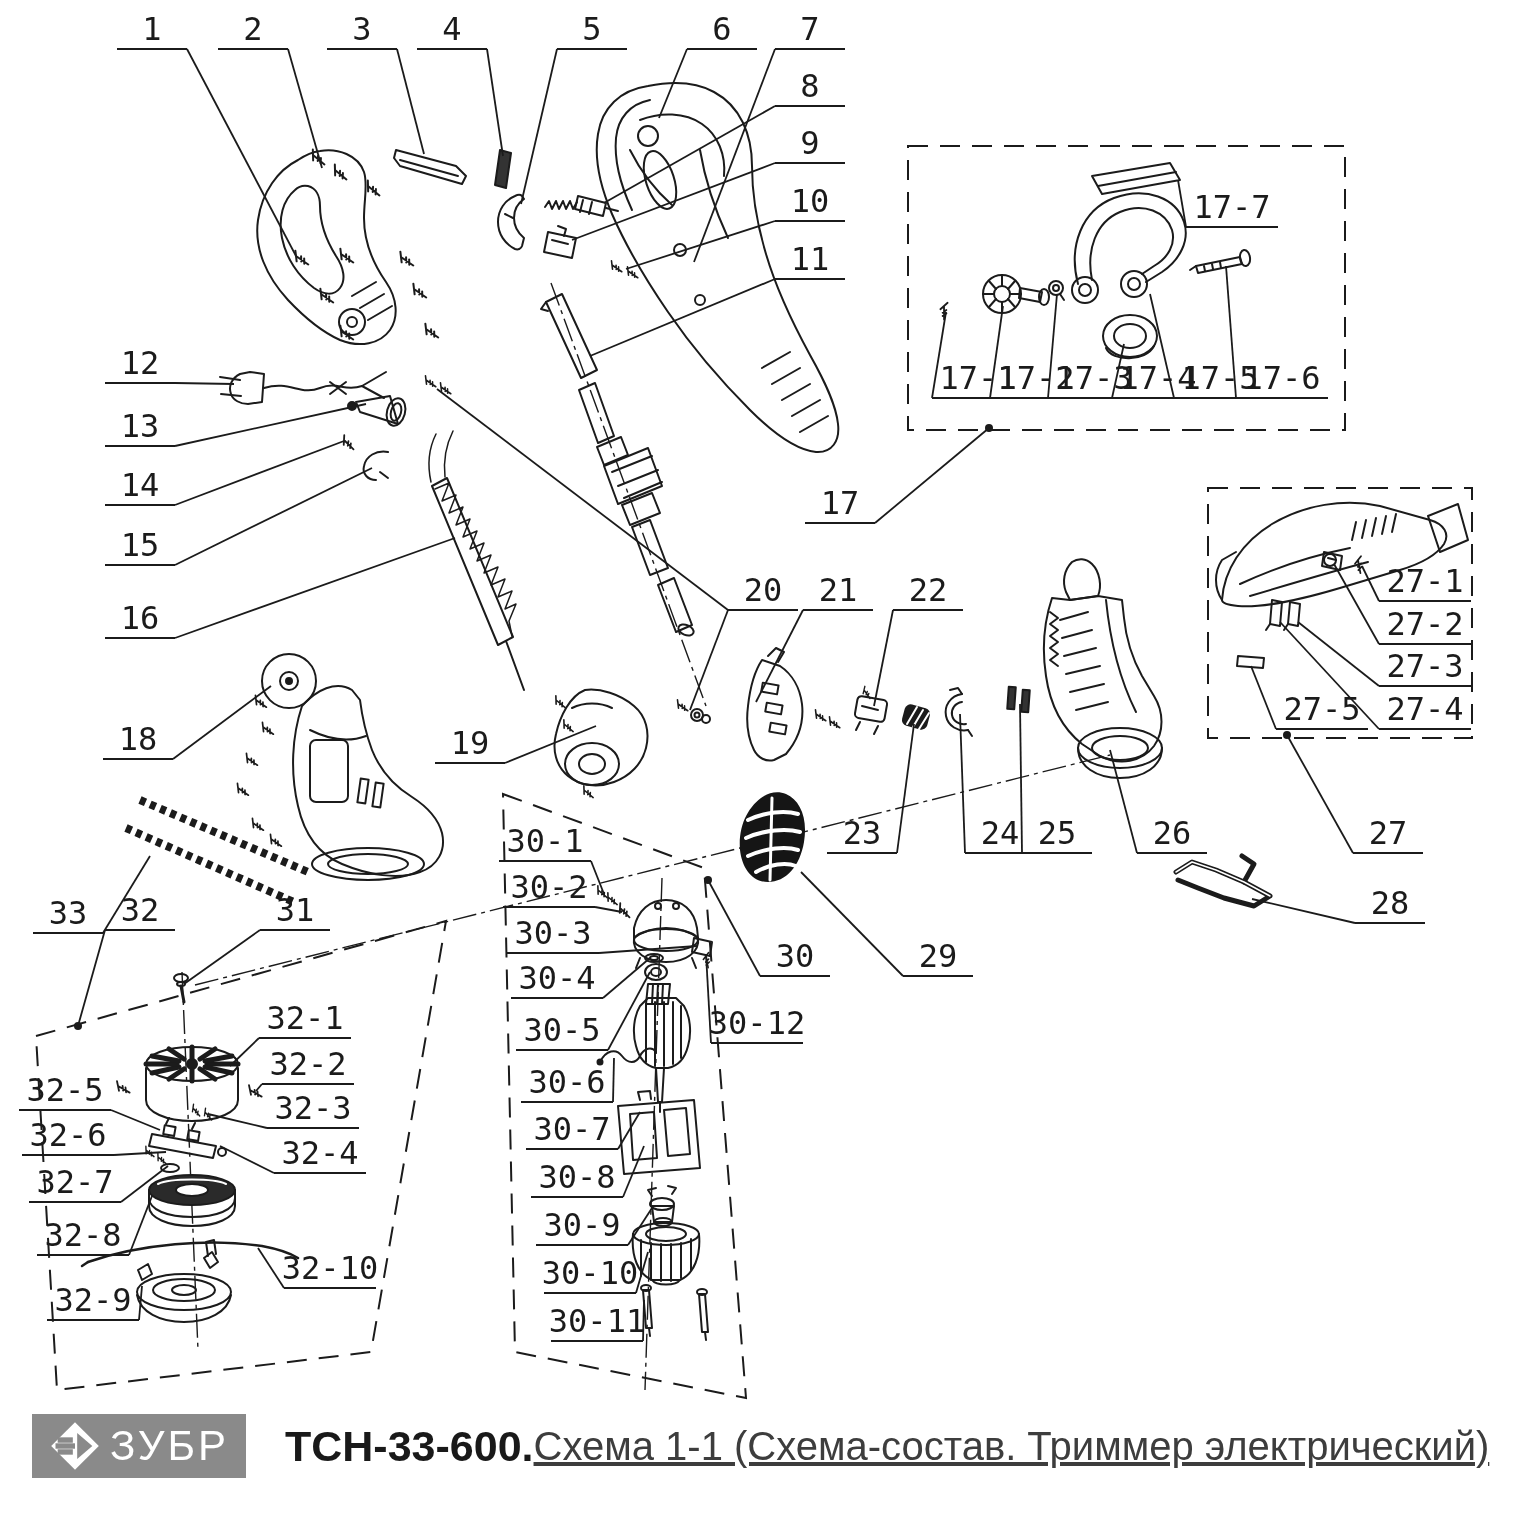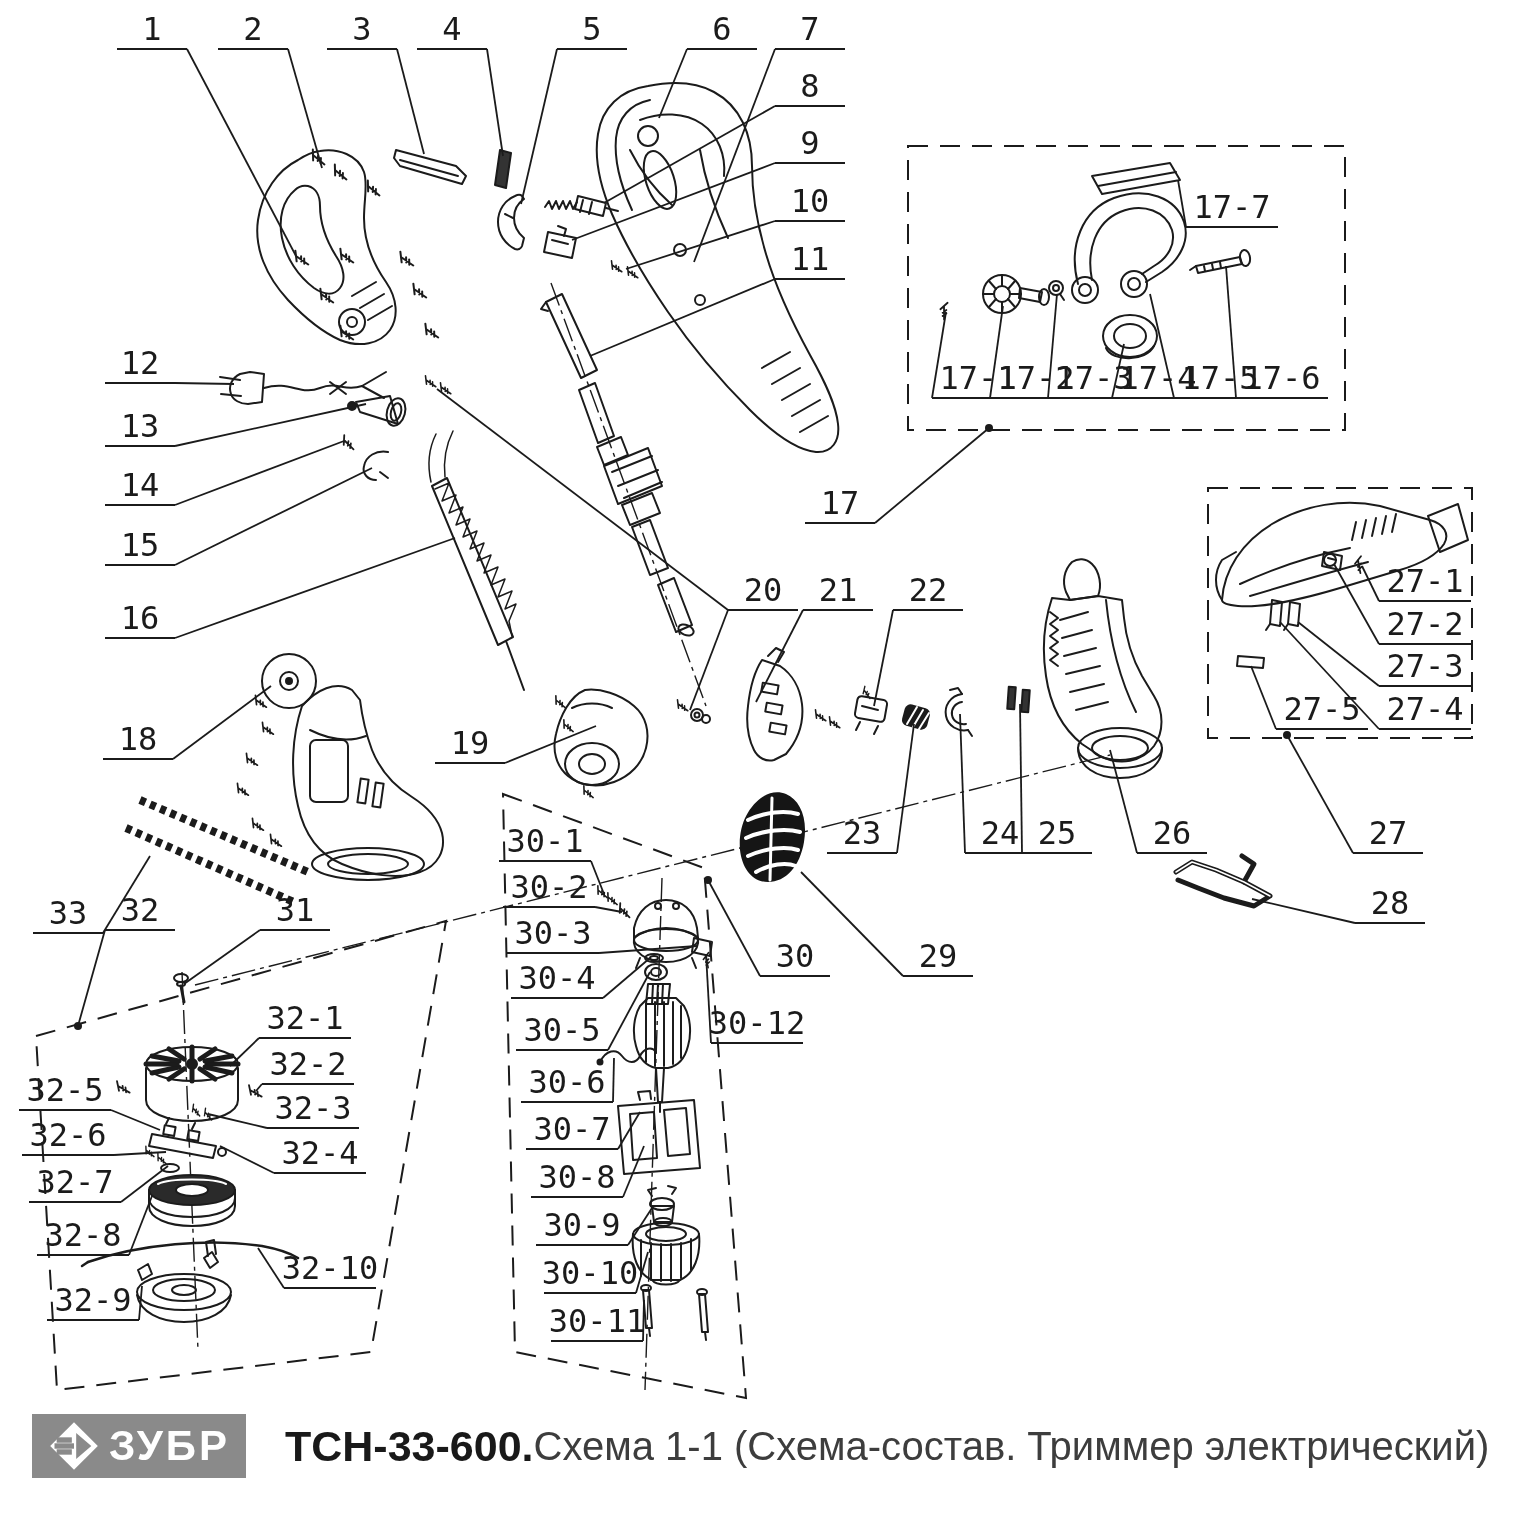--- a/index.html
+++ b/index.html
@@ -2,25 +2,25 @@
 <html><head>
 <meta charset="utf-8">
 <style>
   html,body{margin:0;padding:0;background:#ffffff;}
   body{width:1513px;height:1513px;position:relative;overflow:hidden;
        font-family:"Liberation Sans",sans-serif;}
   #stage{position:absolute;left:0;top:0;width:1513px;height:1513px;}
   #callouts text{font:32px "DejaVu Sans Mono",monospace;stroke:none;}
   .logo{position:absolute;left:32px;top:1414px;width:214px;height:64px;
         display:flex;align-items:center;justify-content:center;gap:9px;}
-  .logo span{font-weight:bold;font-size:42px;letter-spacing:3px;color:#ffffff;}
+  .logo span{font-weight:normal;font-size:42px;letter-spacing:3px;color:#ffffff;}
   .titleline{position:absolute;left:285px;top:1414px;height:64px;
         display:flex;align-items:center;white-space:nowrap;}
   .model{font-size:43px;font-weight:700;color:#191919;}
-  .subtitle{font-size:40px;font-weight:400;color:#3d3d3d;}
+  .subtitle{font-size:40px;font-weight:400;color:#3d3d3d;text-decoration:underline;}
 </style>
 </head>
 <body>
 
 <svg id="stage" viewBox="0 0 1513 1513" xmlns="http://www.w3.org/2000/svg">
   <defs>
     <g id="scr">
       <path d="M-2,-5 L2,5 M0,0 L14,5 M5,-1 L6.5,4 M8.5,0.2 L10,5.3"></path>
     </g>
   </defs>

